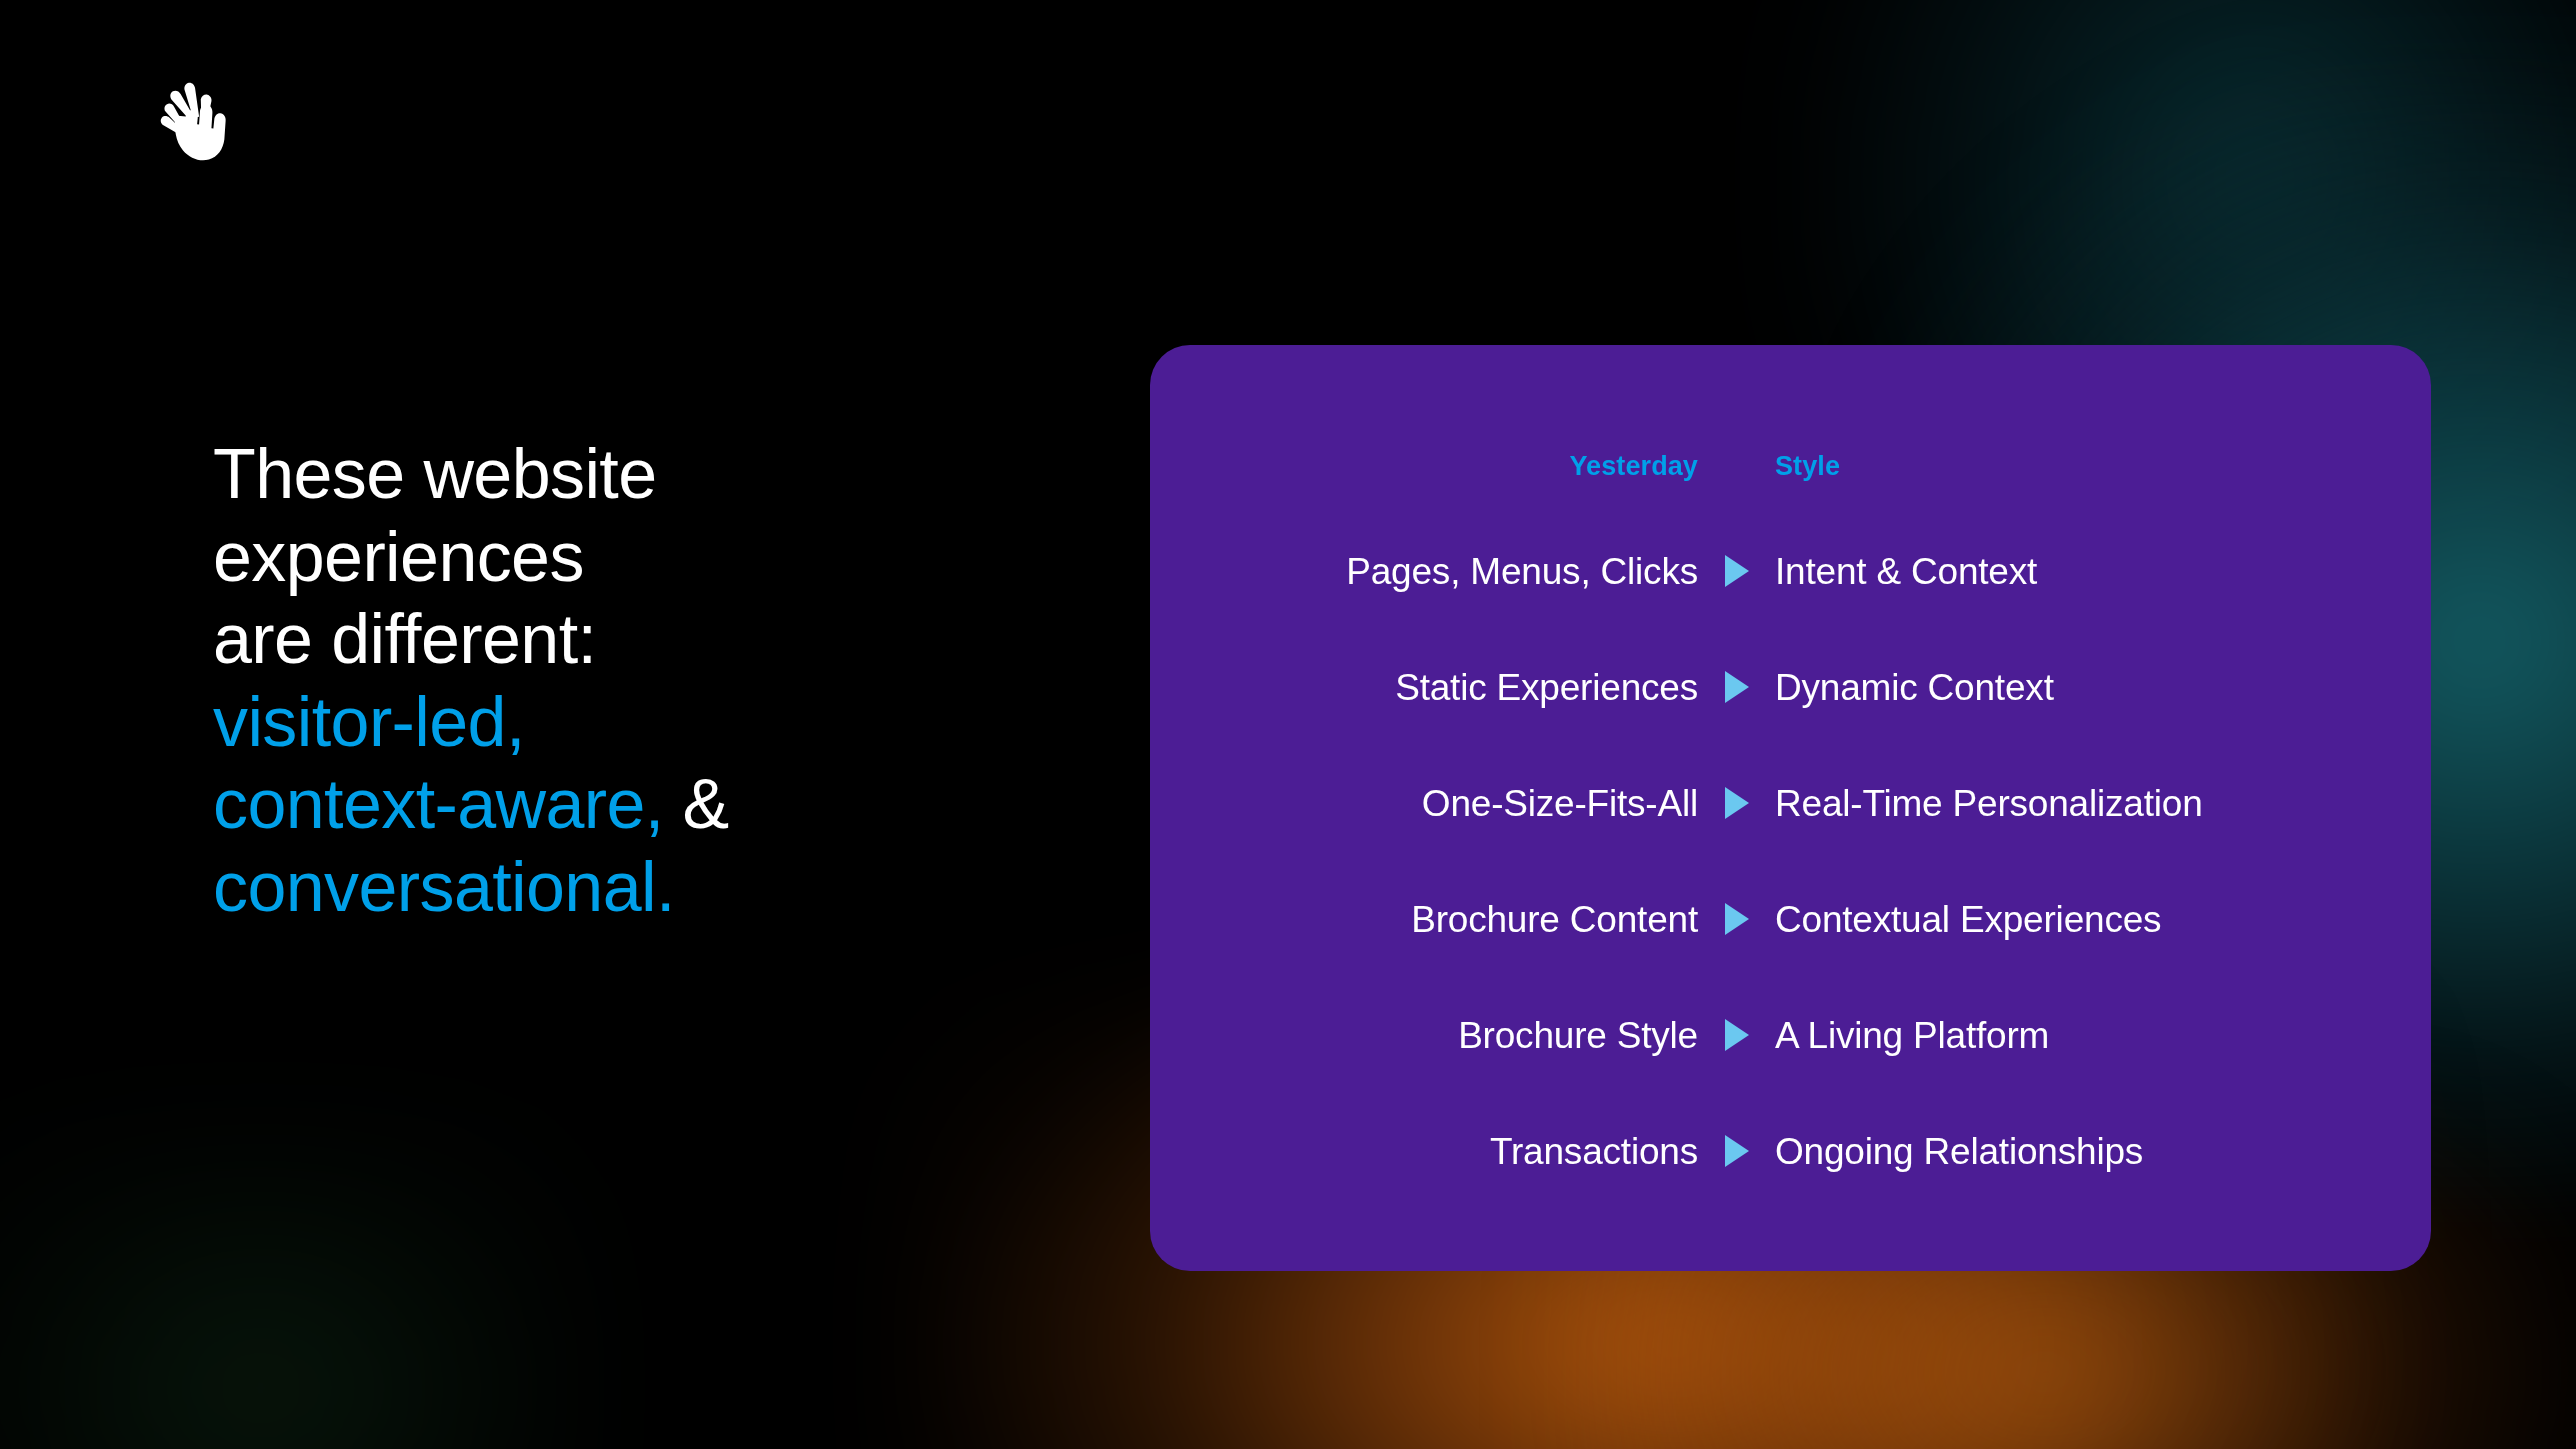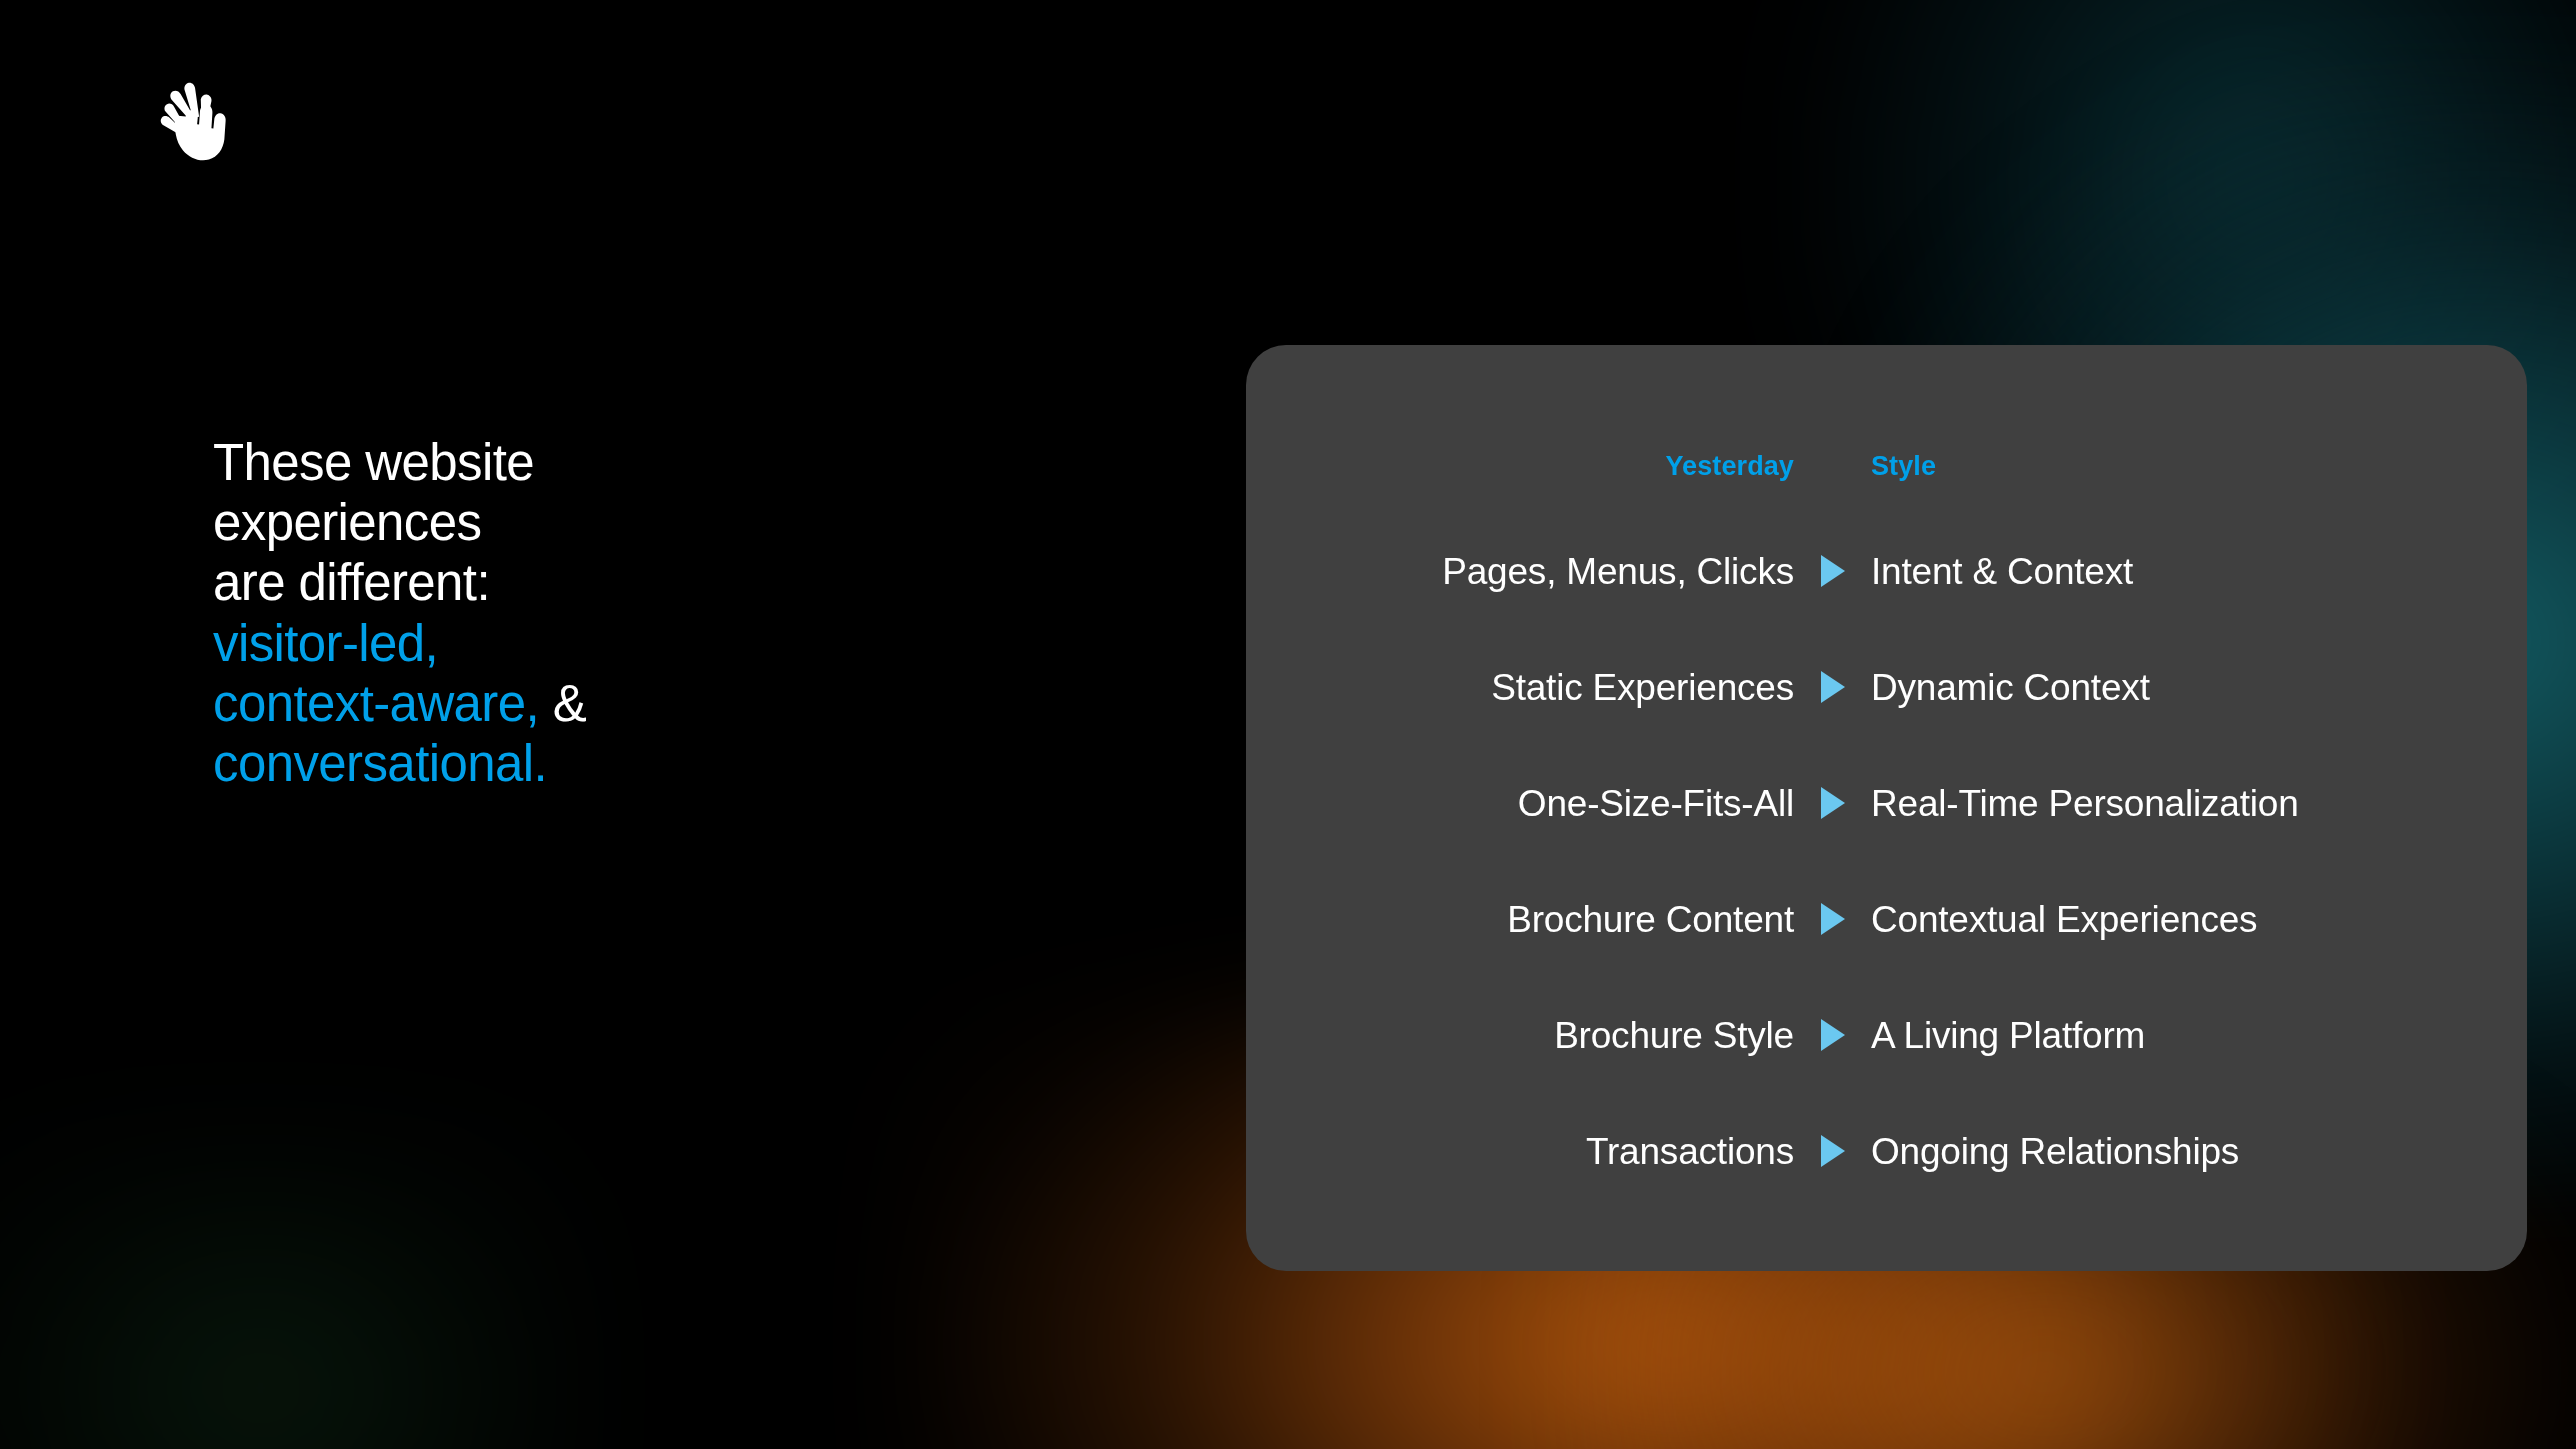--- a/index.html
+++ b/index.html
@@ -77,42 +77,42 @@
     left:152px; top:82px;
     width:75px; height:80px;
   }
   .hand-icon svg{ display:block; width:100%; height:100%; }
 
   
   .headline{
     position:absolute;
     left:213px; top:433px;
     width:850px;
-    font-size:51px;
+    font-size:70px;
     line-height:1.18;
     letter-spacing:-0.6px;
     color:#ffffff;
     font-weight:400;
   }
   .headline .hl-accent{
     color:#00A0E9;
     font-weight:400;
   }
   .headline .hl-amp{
     color:#ffffff;
     font-weight:400;
   }
   .headline .hl-line{ display:block; white-space:nowrap; }
 
   
   .compare-card{
     position:absolute;
-    left:1246px; top:345px;
+    left:1150px; top:345px;
     width:1281px; height:926px;
-    background:#404040;
+    background:#4c1d95;
     border-radius:40px;
   }
 
   .compare-inner{
     position:absolute;
     left:0; top:0; right:0; bottom:0;
     padding:90px 0 0 0;
   }
 
   

